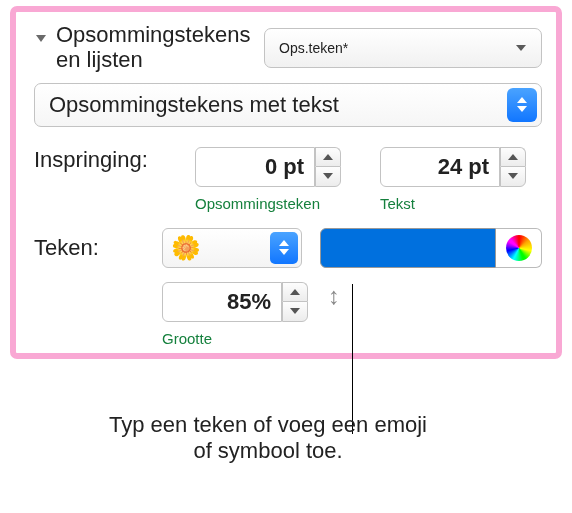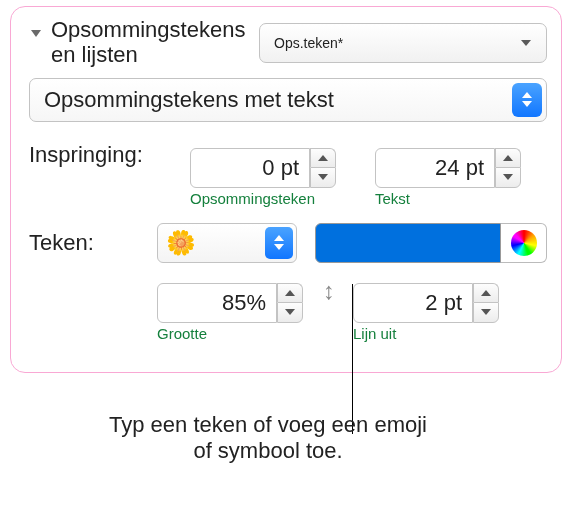--- a/index.html
+++ b/index.html
@@ -5,24 +5,24 @@
   * { box-sizing: border-box; margin: 0; padding: 0; }
   body {
     font-family: -apple-system, BlinkMacSystemFont, "Helvetica Neue", Arial, sans-serif;
     background: #fff;
     width: 572px;
     height: 513px;
     position: relative;
     color: #222;
   }
   .panel {
-    border: 1px solid #f9a8d4;
-    border-radius: 15px;
+    border: 6px solid #f9a8d4;
+    border-radius: 7px;
     margin: 6px 10px 0 10px;
-    padding: 10px 14px 30px 18px;
+    padding: 10px 14px 6px 18px;
     background: #fff;
   }
   .header { display: flex; align-items: flex-start; gap: 8px; margin-bottom: 10px; }
   .header .chev {
     margin-top: 10px;
     width: 14px; height: 14px;
   }
   .header .chev svg { transform: rotate(90deg); }
   .title {
     font-size: 22px;
@@ -68,22 +68,23 @@
   .popup-arrows .tri-up, .popup-arrows .tri-down {
     width: 0; height: 0; border-left: 5px solid transparent; border-right: 5px solid transparent;
   }
   .popup-arrows .tri-up { border-bottom: 6px solid #fff; margin-bottom: 3px; }
   .popup-arrows .tri-down { border-top: 6px solid #fff; }
   .label { font-size: 22px; }
   .indent-row { display: flex; align-items: flex-start; gap: 11px; margin-bottom: 6px; }
   .indent-row .label { width: 150px; padding-top: 6px; }
   .num-group { display: flex; flex-direction: column; align-items: flex-start; }
   .num-input {
-    display: flex; align-items: flex-end;
+    display: flex; align-items: center;
     height: 52px;
+    font-weight: bold;
   }
   .num-input .field {
     width: 120px; height: 40px;
     border: 1px solid #c3c3c3;
     border-radius: 6px 0 0 6px;
     background: #fff;
     font-size: 22px;
     text-align: right;
     padding: 0 10px 0 6px;
     display: flex; align-items: center; justify-content: flex-end;
@@ -264,33 +265,19 @@
           <div class="step">
               <span class="tri-down"></span>
             </div>
         </div>
       </div>
       <div class="sublabel">Grootte</div>
     </div>
 
     <div class="link-icon">↕</div>
 
-    <div class="num-group">
-      <div class="num-input">
-        <div class="field">2 pt</div>
-        <div class="stepper">
-          <div class="step">
-              <span class="tri-up"></span>
-            </div>
-          <div class="step">
-              <span class="tri-down"></span>
-            </div>
-        </div>
-      </div>
-      <div class="sublabel">Lijn uit</div>
-    </div>
   </div>
 
 </div>
 
 <div class="callout-line line-v"></div>
 
 <div class="callout">Typ een teken of voeg een emoji of symbool toe.</div>
 
 </body></html>

